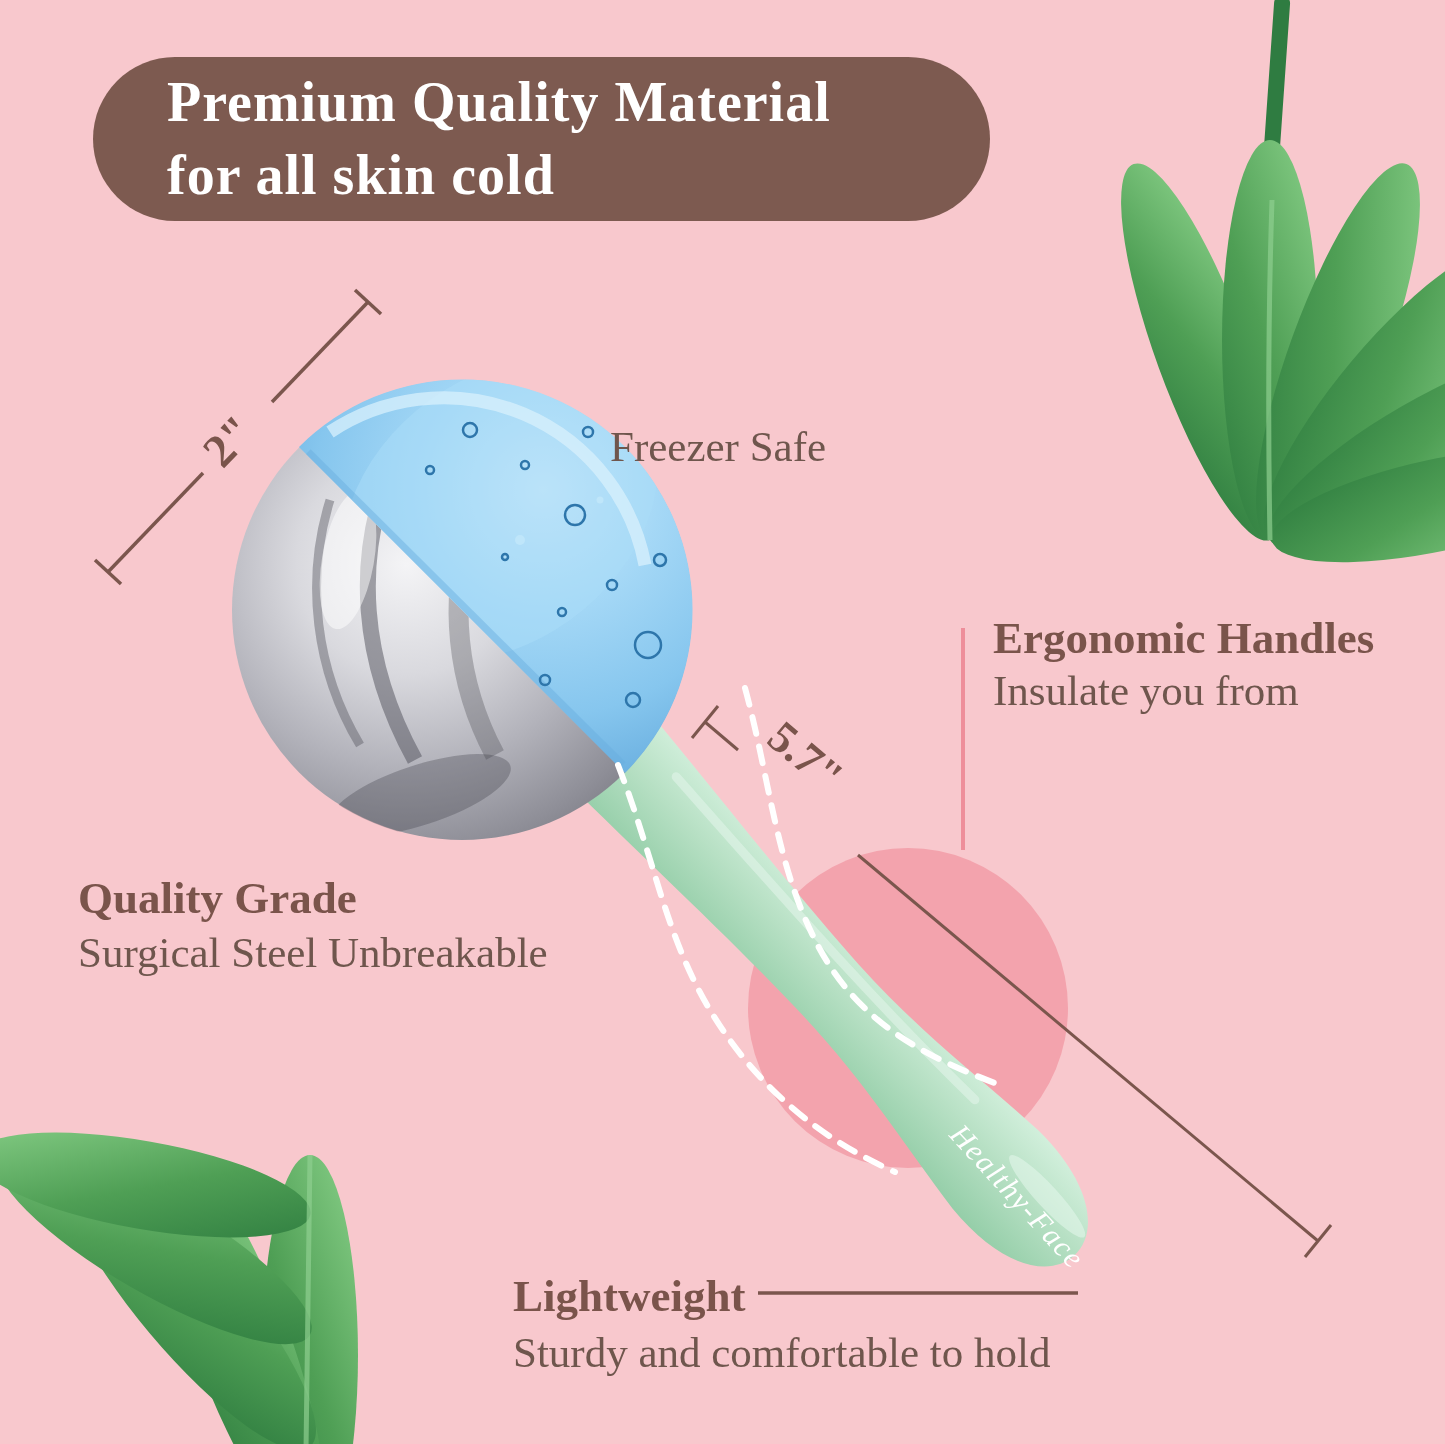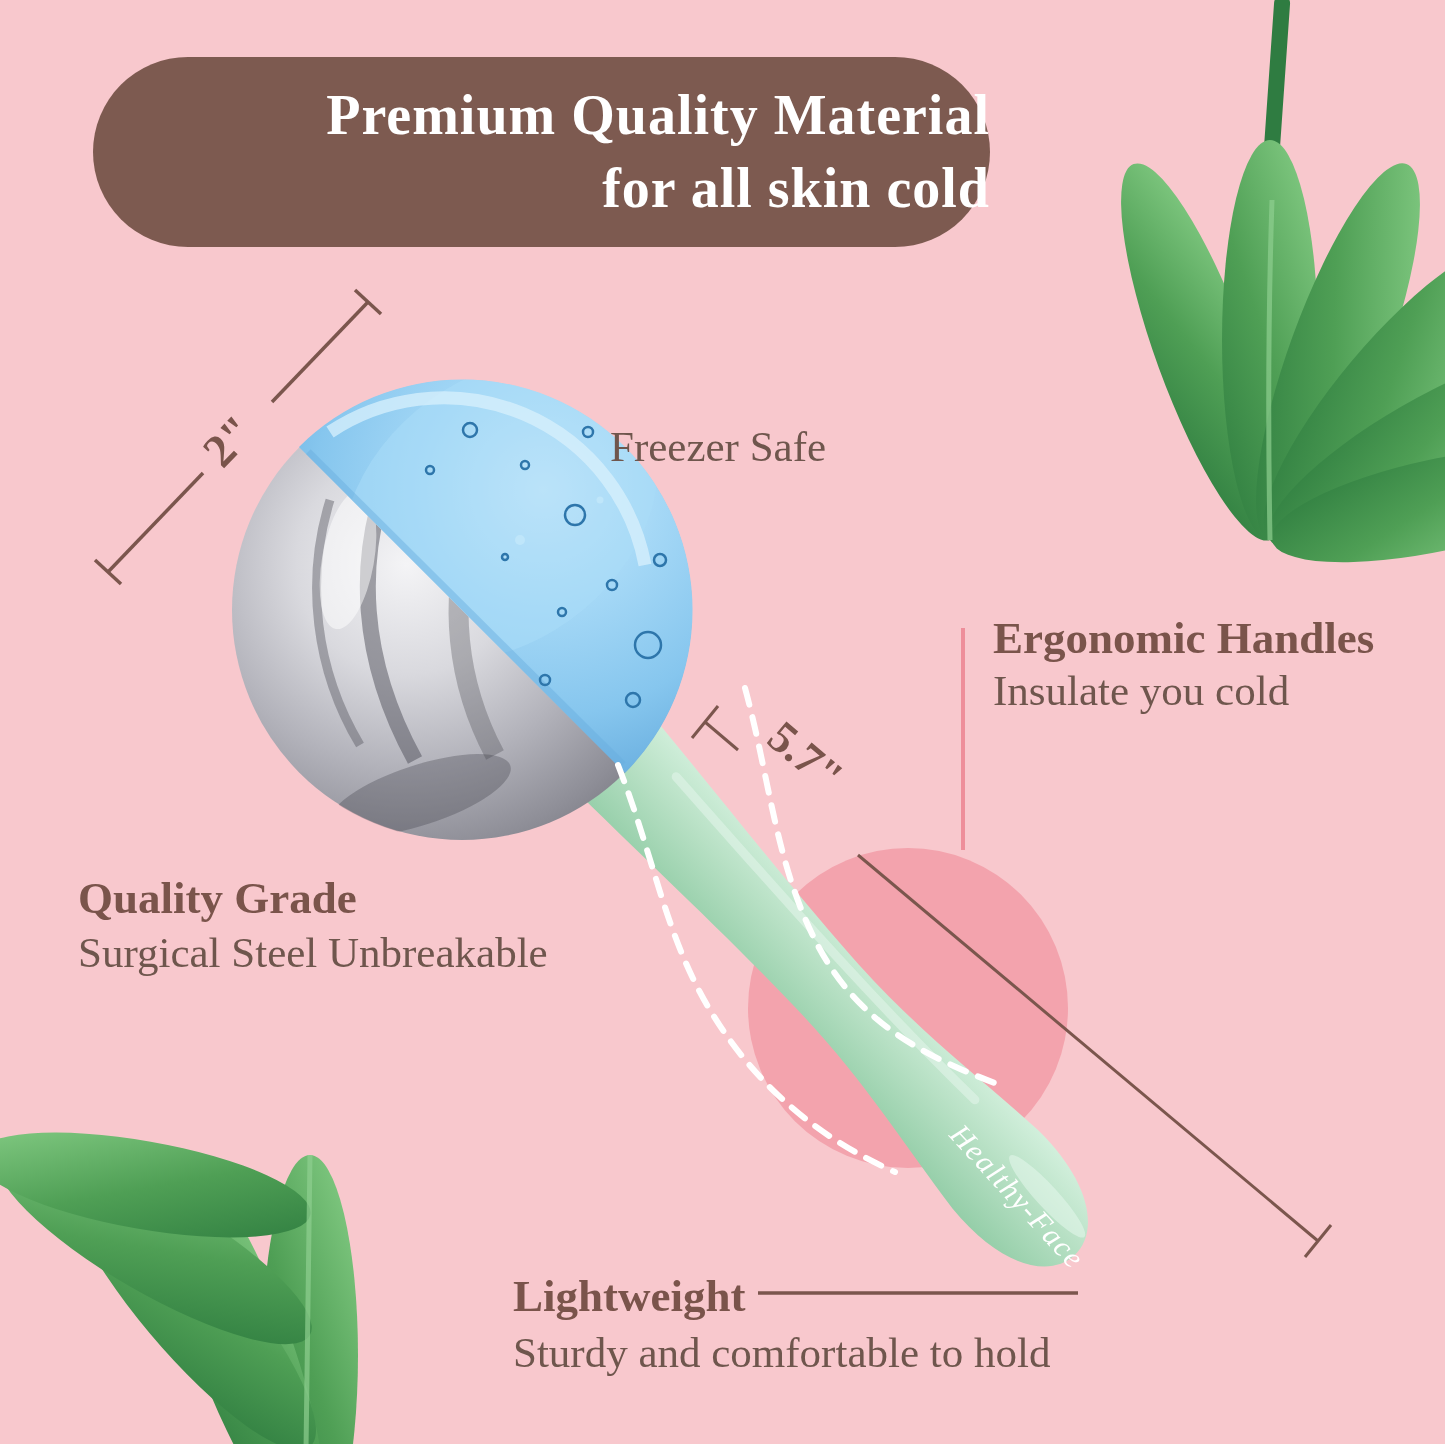--- a/index.html
+++ b/index.html
@@ -3,24 +3,24 @@
 <meta charset="utf-8">
 <style>
   html,body{margin:0;padding:0;background:#e9e9e9;}
   .canvas{
     position:relative;width:1445px;height:1444px;overflow:hidden;
     background:var(--background,#f8c8cd);
     font-family:"Liberation Serif",serif;
   }
   .layer-svg{position:absolute;left:0;top:0;z-index:1;}
   .header{
-    position:absolute;left:93px;top:57px;width:897px;height:190px;z-index:3;
+    position:absolute;left:93px;top:57px;width:897px;height:164px;z-index:3;
     background:var(--header_brown,#7d5a50);border-radius:96px;
     display:flex;flex-direction:column;justify-content:center;
-    padding-left:74px;box-sizing:border-box;color:#fff;align-items:flex-end;
+    padding-left:74px;box-sizing:border-box;color:#fff;
   }
   .header .hl{font-weight:bold;font-size:56px;line-height:1.3;letter-spacing:1px;}
   .txt{position:absolute;z-index:3;white-space:nowrap;}
   .co-title{font-weight:bold;font-size:45px;color:var(--title_brown,#7a544b);}
   .co-body{font-size:43px;color:var(--body_brown,#6f564d);}
   svg text{font-family:"Liberation Serif",serif;}
 </style>
 </head>
 <body>
 
@@ -151,21 +151,21 @@
   </svg>
 
   <div class="header">
     <div class="hl">Premium Quality Material</div>
     <div class="hl">for all skin cold</div>
   </div>
 
   <div class="txt co-body" style="left:610px;top:386px;margin-top:36px;">Freezer Safe</div>
 
   <div class="txt co-title" style="left:993px;top:612px;">Ergonomic Handles</div>
-  <div class="txt co-body" style="left:993px;top:666px;">Insulate you cold</div>
+  <div class="txt co-body" style="left:993px;top:666px;">Insulate you from</div>
 
   <div class="txt co-title" style="left:78px;top:872px;">Quality Grade</div>
   <div class="txt co-body" style="left:78px;top:928px;">Surgical Steel Unbreakable</div>
 
   <div class="txt co-title" style="left:513px;top:1270px;">Lightweight</div>
   <div class="txt co-body" style="left:513px;top:1328px;">Sturdy and comfortable to hold</div>
 
 </div>
 
 </body></html>

